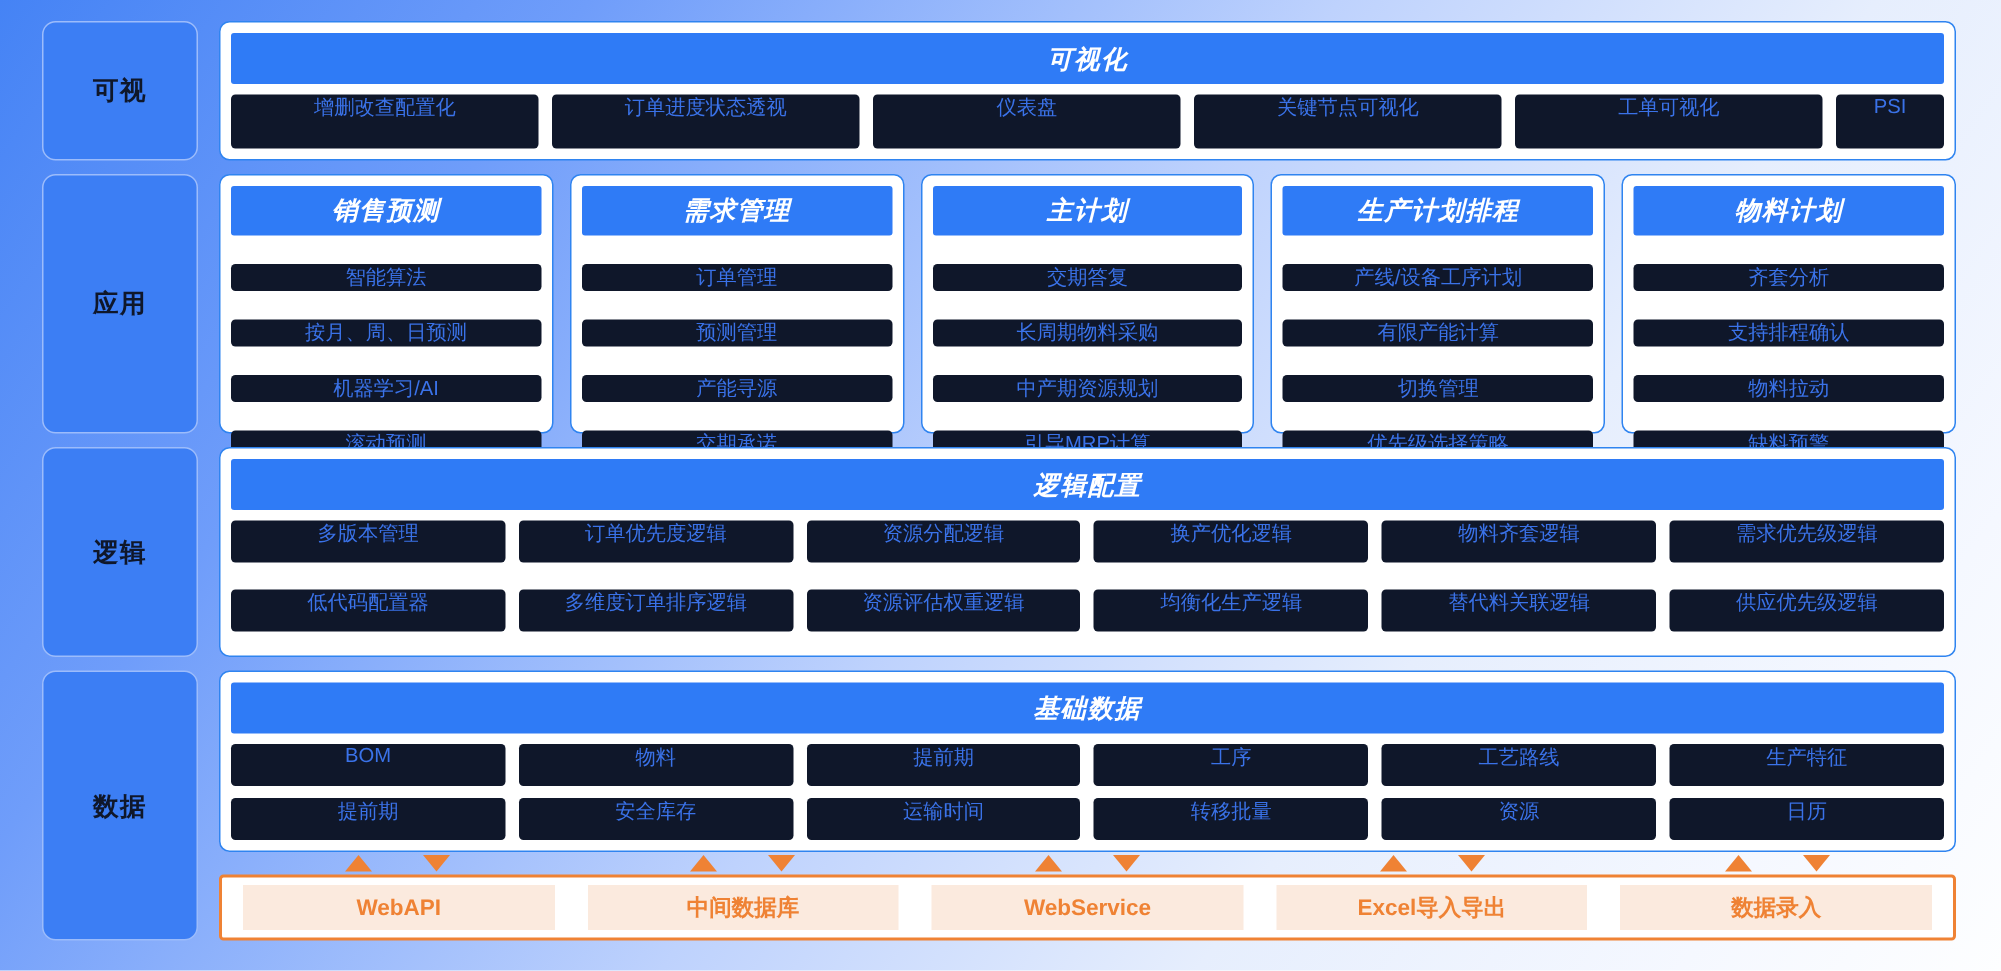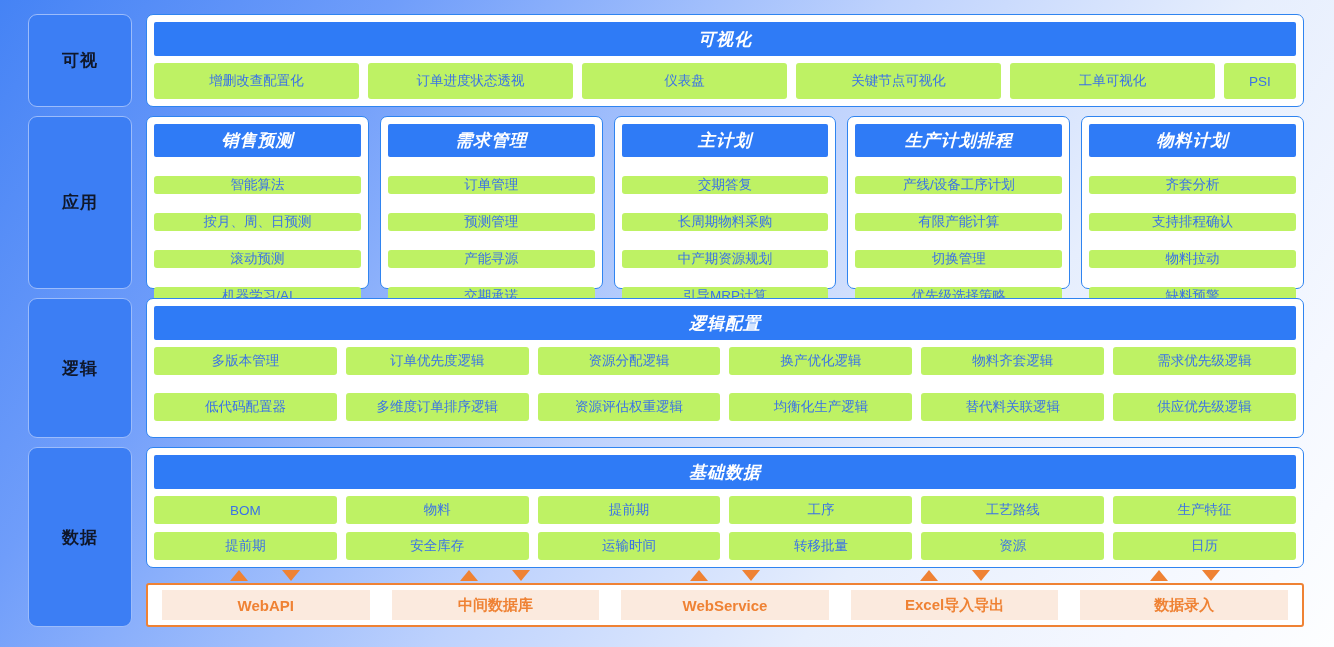--- a/index.html
+++ b/index.html
@@ -67,25 +67,24 @@
     height: 34px;
     display: flex;
     align-items: center;
     justify-content: center;
     border-radius: 2px;
     flex: 0 0 34px;
     font-style: italic;
   }
   .chip-row { display: flex; gap: 9px; flex: 1 1 auto; }
   .chip {
-    background: #bef264;
+    background: #0f172a;
     color: #3a72e8;
     font-size: 13.5px;
     display: flex;
-    align-items: center;
     justify-content: center;
     border-radius: 3px;
     flex: 1 1 0;
     min-width: 0;
     white-space: nowrap;
   }
   .chip.narrow { flex: 0 0 72px; }
 
   
   .app-cols { flex: 1 1 auto; display: flex; gap: 11px; min-width: 0; }
@@ -194,24 +193,24 @@
         <div class="card-header">
           <span>销售预测</span>
         </div>
         <div class="chip">
             <span>智能算法</span>
           </div>
         <div class="chip">
             <span>按月、周、日预测</span>
           </div>
         <div class="chip">
+            <span>机器学习/AI</span>
+          </div>
+        <div class="chip">
             <span>滚动预测</span>
-          </div>
-        <div class="chip">
-            <span>机器学习/AI</span>
           </div>
       </div>
 
       <div class="app-col">
         <div class="card-header">
           <span>需求管理</span>
         </div>
         <div class="chip">
             <span>订单管理</span>
           </div>

